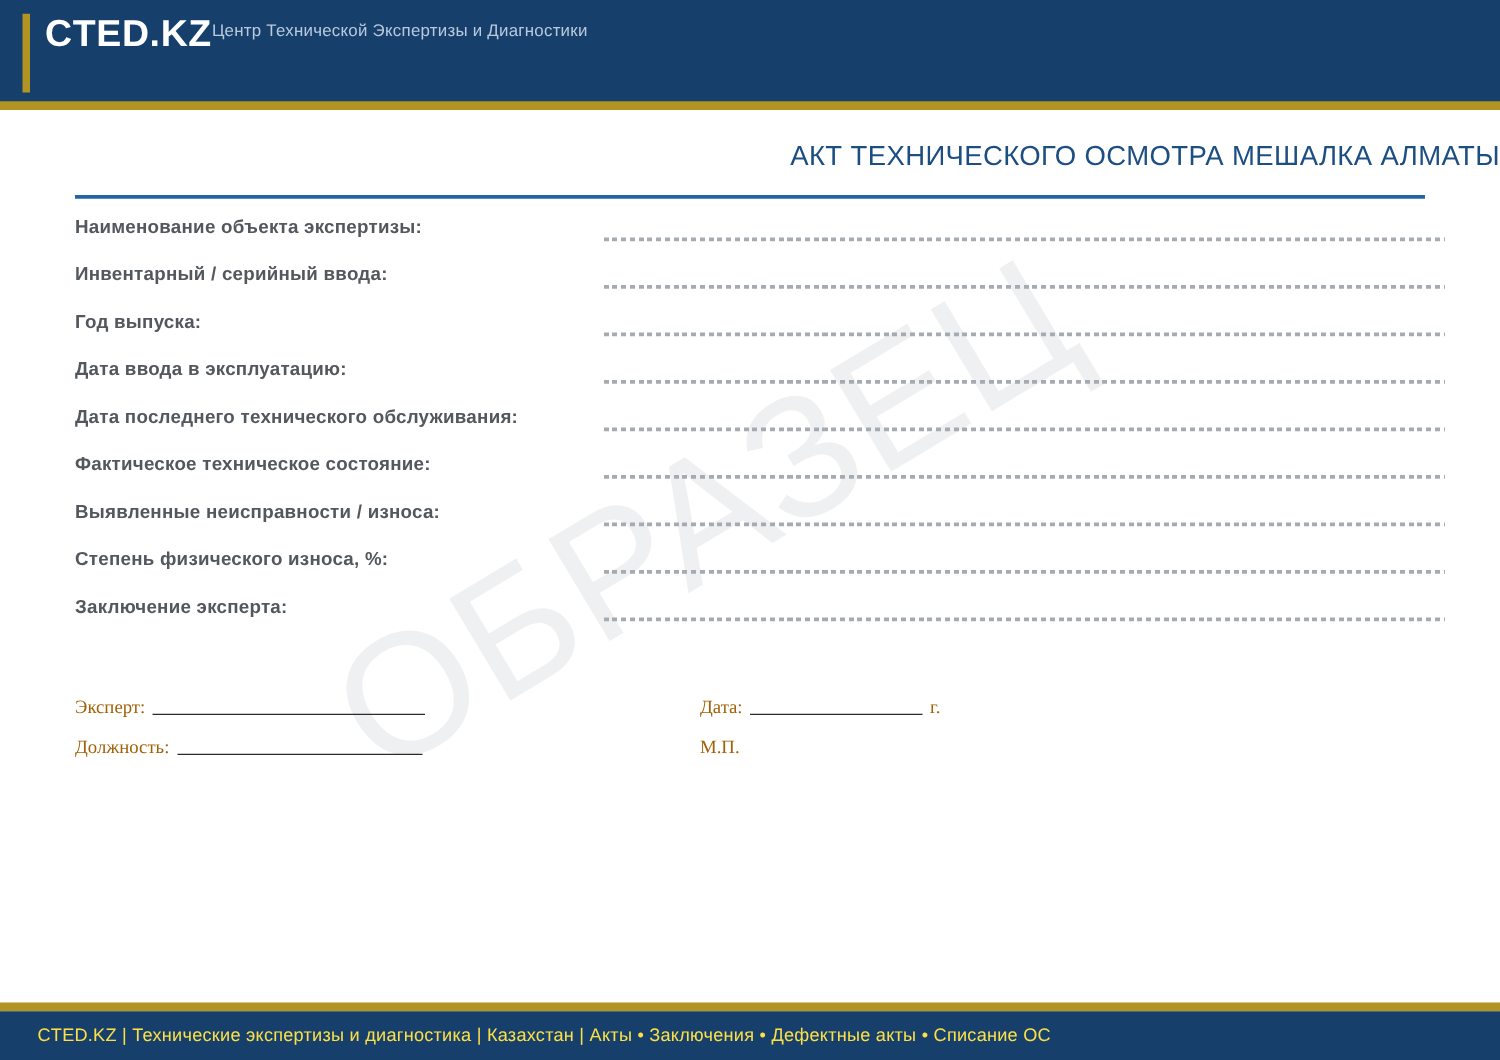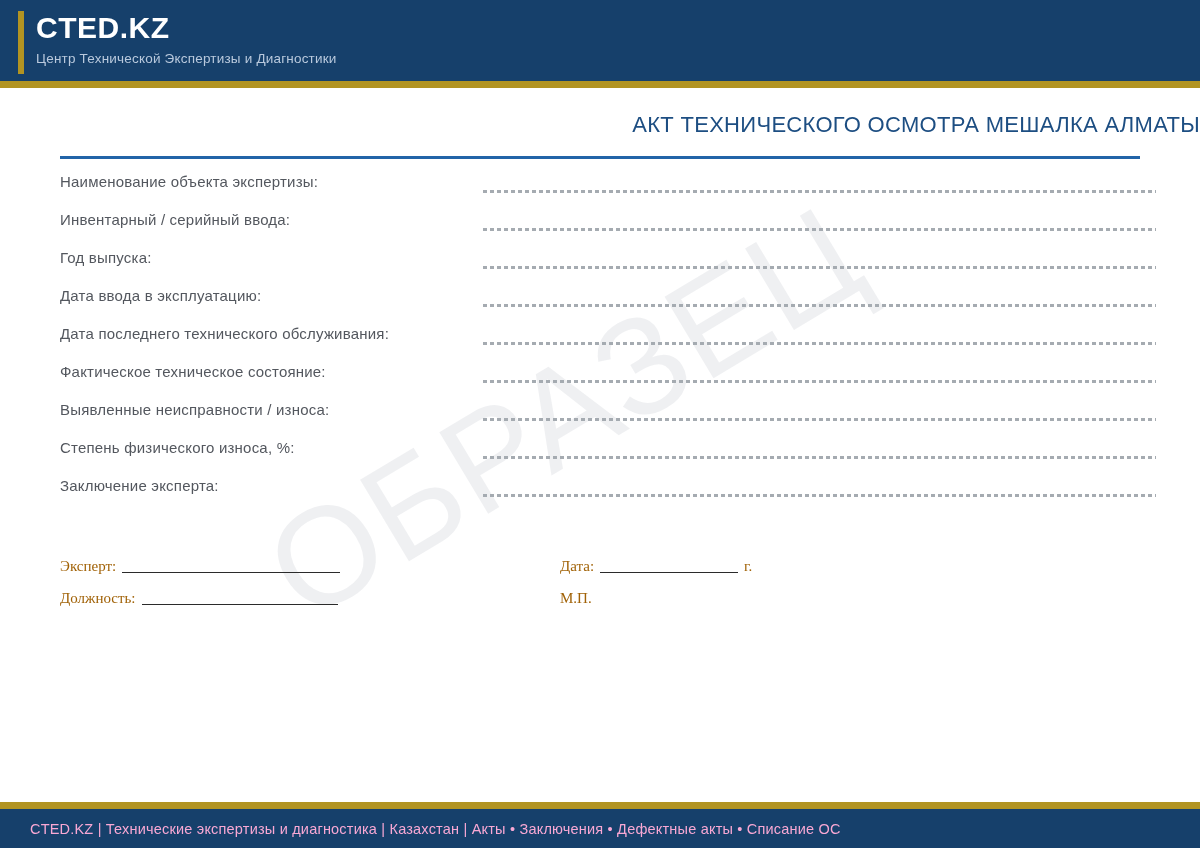--- a/index.html
+++ b/index.html
@@ -21,21 +21,21 @@
   }
   .logo-block {
     position:absolute; left:18px; top:11px;
     display:flex; align-items:stretch;
   }
   .logo-accent {
     width:6px; height:63px;
     background:#b29422;
     margin-right:12px;
   }
-  .logo-text-wrap { display:flex; flex-direction:column; justify-content:flex-start; }
+  .logo-text-wrap { display:flex; justify-content:flex-start; }
   .logo-title {
     color:#ffffff; font-size:30px; font-weight:bold; letter-spacing:0.5px;
     line-height:34px;
   }
   .logo-subtitle {
     color:#b9c9dd; font-size:13.5px; margin-top:6px; letter-spacing:0.2px;
   }
   .contact-block {
     position:absolute; left:940px; top:14px;
     font-size:13px; line-height:22.5px;
@@ -62,20 +62,21 @@
     color:rgba(140,150,165,0.14);
     white-space:nowrap;
     z-index:0;
     letter-spacing:2px;
     user-select:none;
   }
   
   .fields {
     position:absolute; top:168px; left:60px; right:44px;
     z-index:1;
+    font-weight:bold;
   }
   .form-row { position:relative; height:38px; }
   .field-label {
     position:absolute; left:0; top:5px;
     font-size:15px; color:#53575e; letter-spacing:0.2px;
   }
   .field-line {
     position:absolute; left:423px; right:0; top:22px; height:3px;
     background-image:repeating-linear-gradient(90deg,#a5abb1 0 4px,transparent 4px 7px);
     background-size:100% 3px; background-repeat:no-repeat;
@@ -97,21 +98,21 @@
     position:absolute; left:0; right:0; top:802px; height:7px;
     background:#b29422;
   }
   .footer-bar {
     position:absolute; left:0; right:0; top:809px; bottom:0;
     background:#16406b;
   }
   .footer-text {
     position:absolute; left:30px; top:0; bottom:0; right:20px;
     display:flex; align-items:center;
-    color:#f9a8d4; font-size:14.5px; letter-spacing:0.2px;
+    color:#fde047; font-size:14.5px; letter-spacing:0.2px;
     white-space:nowrap;
   }
 </style>
 </head>
 <body>
 
 <div class="page">
 
   <div class="header">
     <div class="logo-block">

